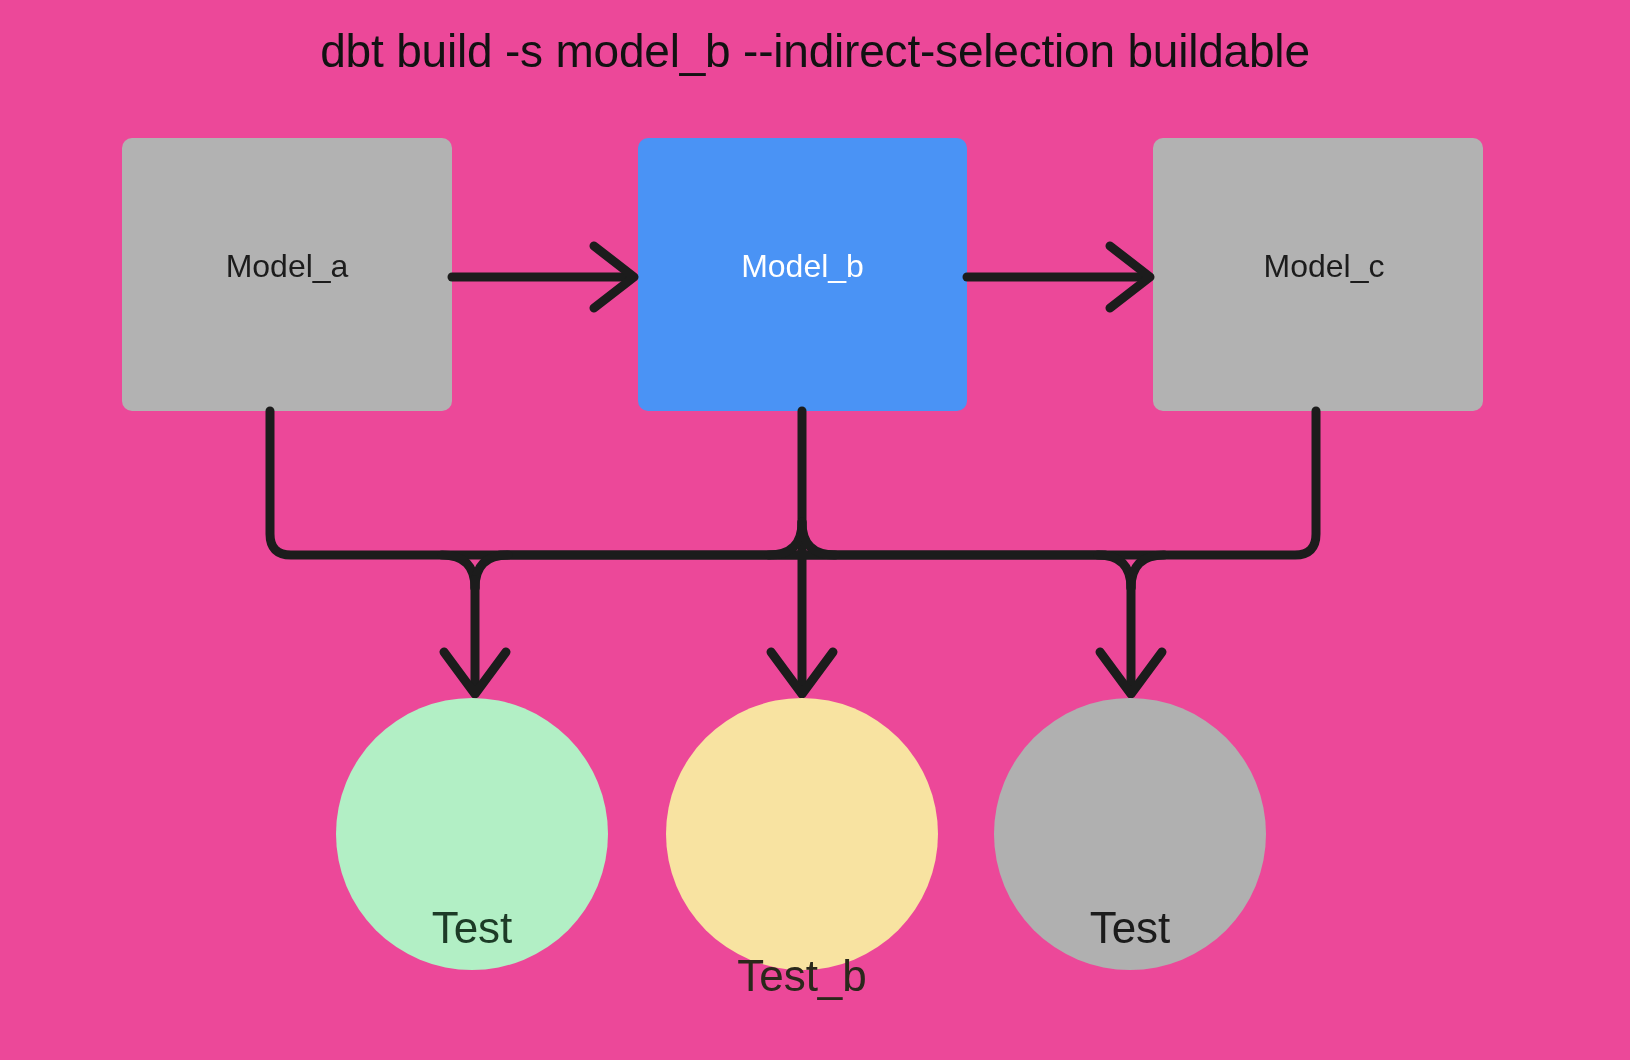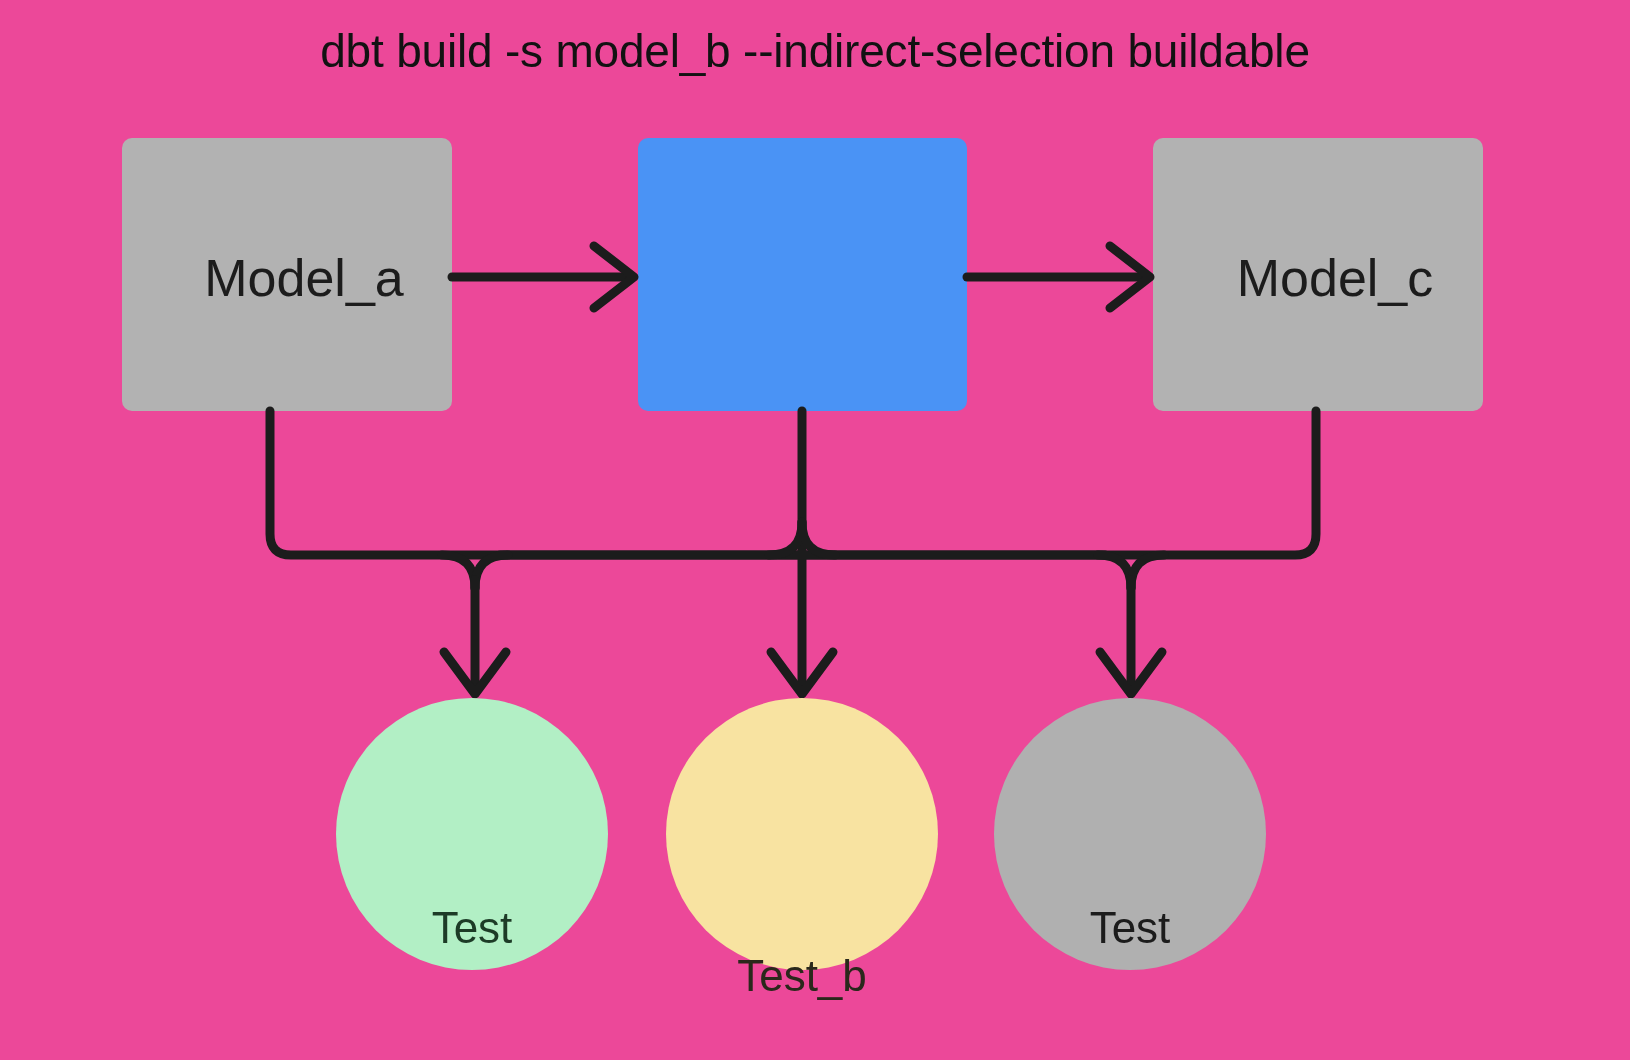--- a/index.html
+++ b/index.html
@@ -39,22 +39,21 @@
     white-space: nowrap;
   }
   .node-label {
     position: absolute;
     text-align: center;
     font-family: "Liberation Sans", sans-serif;
     pointer-events: none;
     white-space: pre;
   }
   .box-label {
-    font-size: 52px;
-    margin-left: 17px;
+    font-size: 32px;
   }
   .circle-label {
     font-size: 44px;
     line-height: 1.85;
   }
 </style>
 </head>
 <body>
 
 <div id="canvas">
@@ -98,22 +97,23 @@
       <path d="M 835 555 Q 802 555 802 522"></path>
     </g>
 
     <circle cx="472" cy="834" r="136" fill="#b2efc5"></circle>
     <circle cx="802" cy="834" r="136" fill="#f8e3a1"></circle>
     <circle cx="1130" cy="834" r="136" fill="#b0b0b0"></circle>
   </svg>
 
   <div class="node-label box-label" style="left:122px; top:248px; width:330px; color:#1c1c1c;">Model_a</div>
 
+  <div class="node-label box-label" style="left:638px; top:248px; width:329px; color:#ffffff;">Model_b</div>
 
-  <div class="node-label box-label" style="left:1153px; top:248px; width:330px; color:#1c1c1c;">Model_c</div>
+  <div class="node-label box-label" style="left:1153px; top:248px; width:330px; color:#1c1c1c;padding-left:6px;">Model_c</div>
 
   <div class="node-label circle-label" style="left:336px; top:724px; width:272px; color:#1d3b27;">
     <div>Test</div>
     
   </div>
 
   <div class="node-label circle-label" style="left:666px; top:772px; width:272px; color:#2a281b;">
     <div>Test_b</div>
   </div>
 

